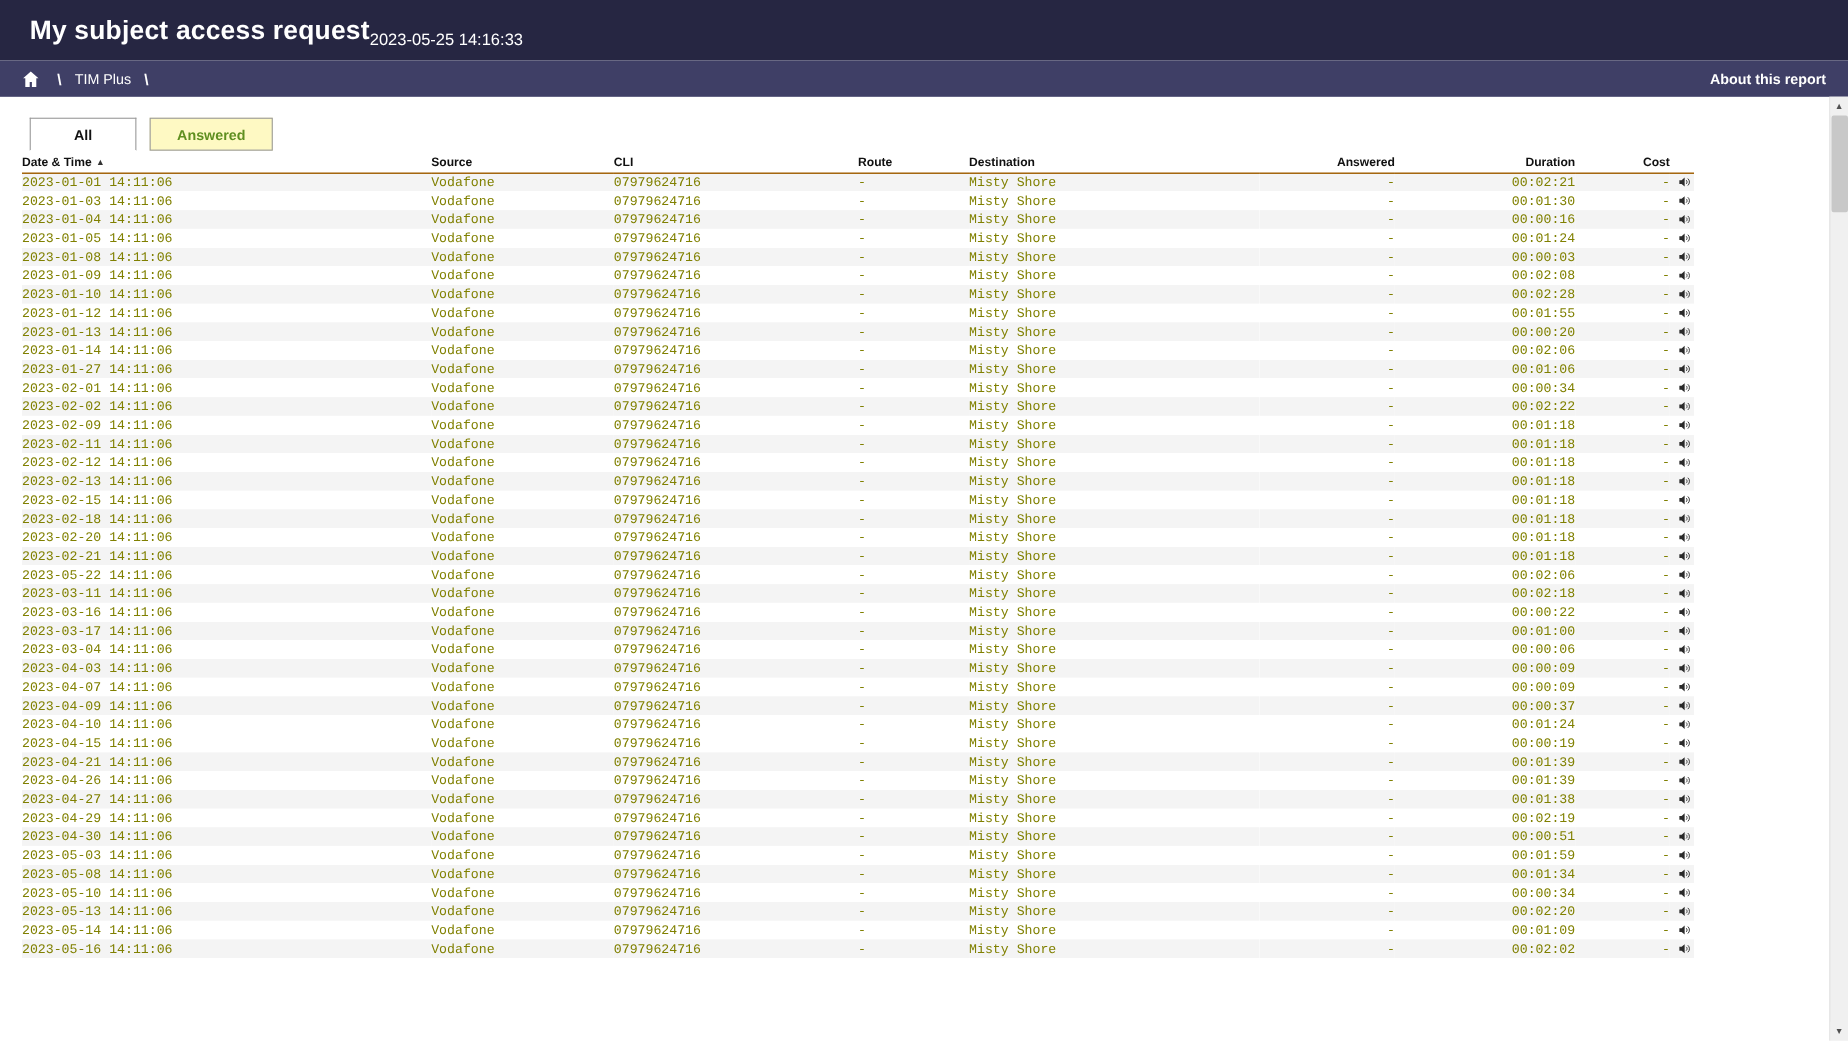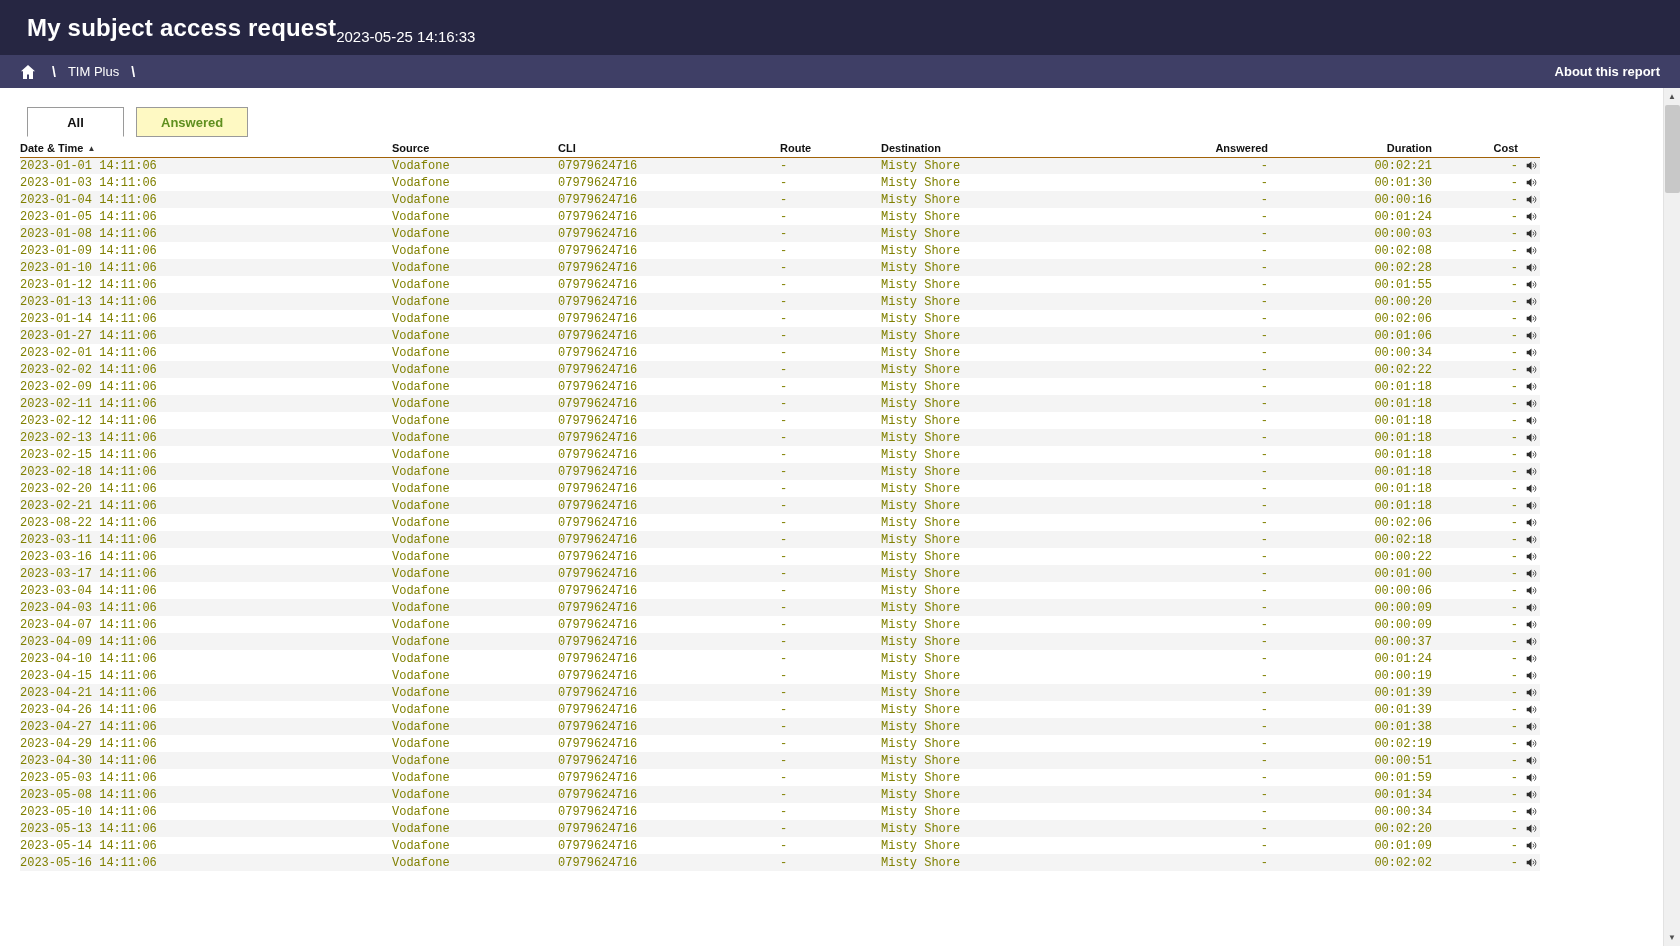--- a/index.html
+++ b/index.html
@@ -482,21 +482,21 @@
     <td class="r">-</td>
     <td class="icon-cell">
       <svg viewBox="0 0 16 16" width="11" height="11" aria-hidden="true">
         <path d="M1 5.5h3L8 2v12l-4-3.5H1z" fill="#2a2a2a"></path>
         <path d="M10 5.5a3.2 3.2 0 0 1 0 5" stroke="#2a2a2a" stroke-width="1.2" fill="none"></path>
         <path d="M12.2 3.4a6 6 0 0 1 0 9.2" stroke="#2a2a2a" stroke-width="1.2" fill="none"></path>
       </svg>
     </td>
   </tr>
         <tr class="call-row">
-    <td>2023-08-22 14:11:06</td>
+    <td>2023-05-22 14:11:06</td>
     <td>Vodafone</td>
     <td>07979624716</td>
     <td>-</td>
     <td>Misty Shore</td>
     <td class="r">-</td>
     <td class="r">00:02:06</td>
     <td class="r">-</td>
     <td class="icon-cell">
       <svg viewBox="0 0 16 16" width="11" height="11" aria-hidden="true">
         <path d="M1 5.5h3L8 2v12l-4-3.5H1z" fill="#2a2a2a"></path>

